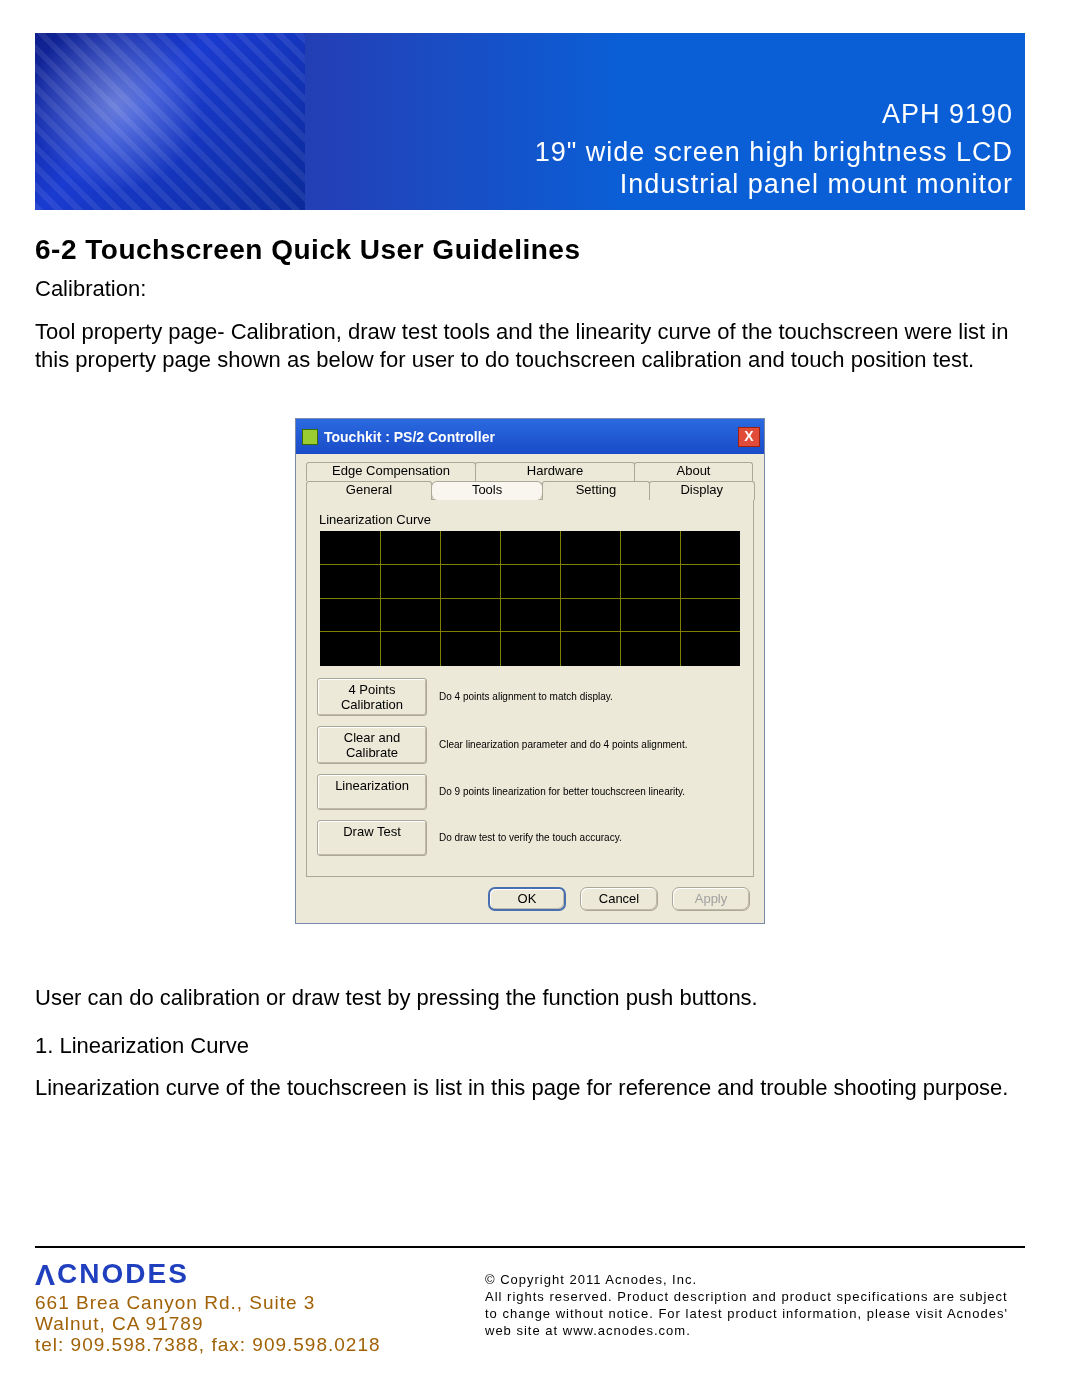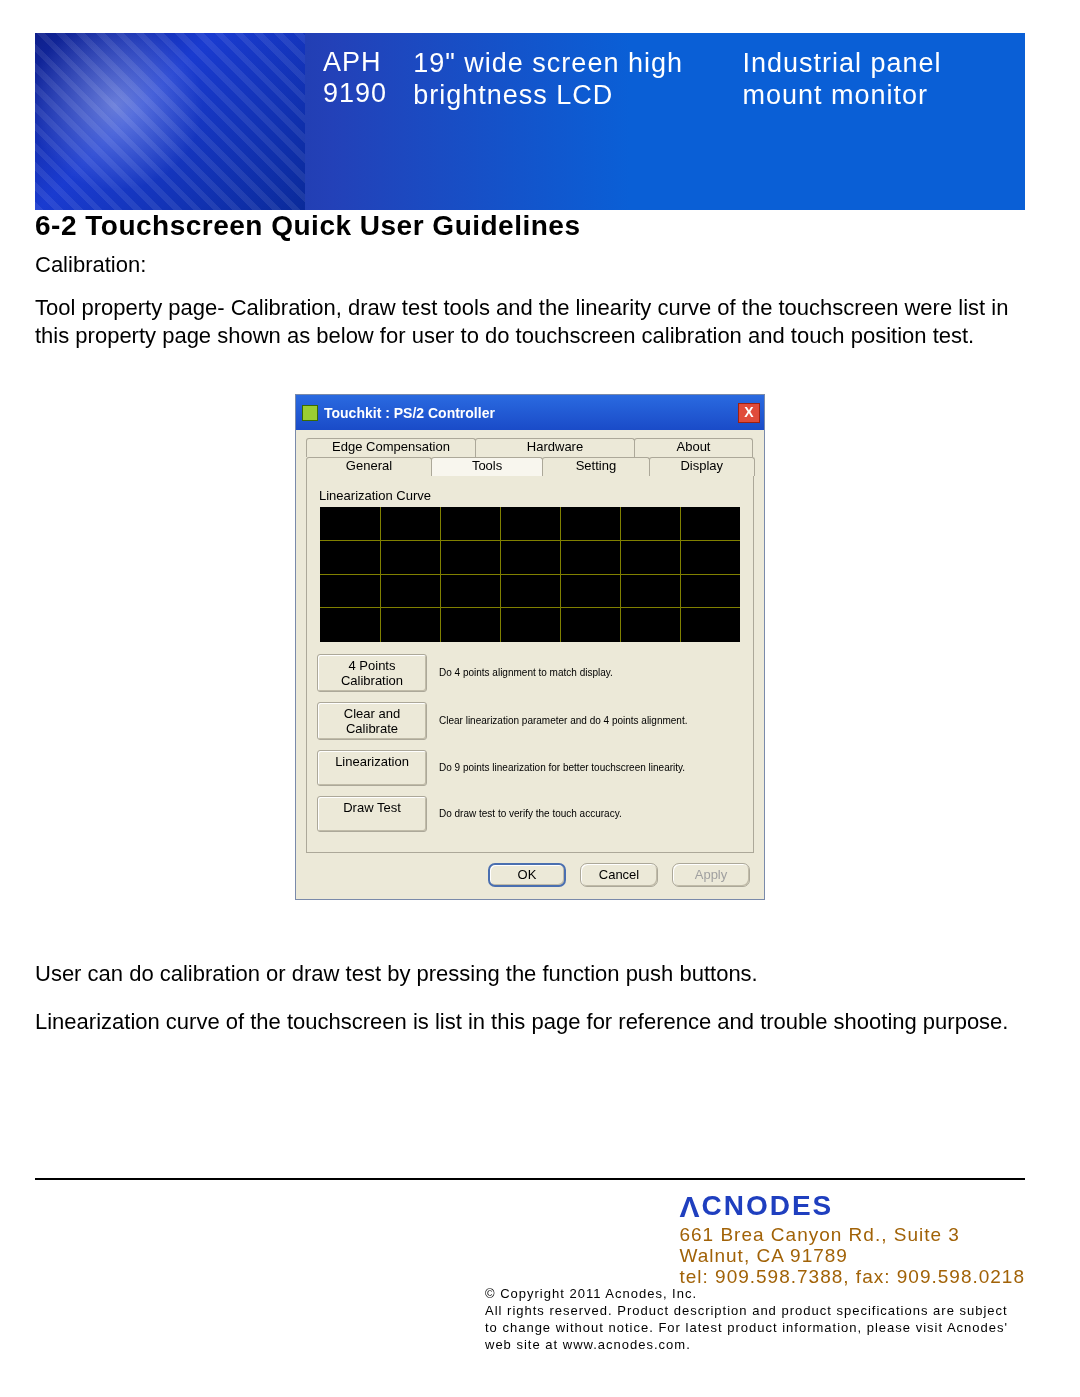--- a/index.html
+++ b/index.html
@@ -25,40 +25,41 @@
     width: 270px;
     height: 100%;
     background:
       radial-gradient(circle at 30% 40%, rgba(255,255,255,0.35), rgba(255,255,255,0) 40%),
       repeating-linear-gradient(45deg, rgba(255,255,255,0.08) 0 6px, rgba(0,0,0,0) 6px 14px),
       linear-gradient(135deg, #0e1f8b 0%, #1a3bd0 40%, #0a2a9a 100%);
   }
   .banner-text {
     flex: 1;
     display: flex;
-    flex-direction: row;
+    flex-direction: column;
     justify-content: flex-end;
     padding: 14px 12px 10px 18px;
+    align-items: flex-end;
   }
   .banner-text .model {
     font-size: 27px;
     letter-spacing: 1px;
     margin-bottom: 6px;
   }
   .banner-text .line1,
   .banner-text .line2 {
     font-size: 27px;
     letter-spacing: 1px;
     line-height: 32px;
   }
   
   .content {
     position: absolute;
     left: 35px;
-    top: 210px;
+    top: 234px;
     width: 990px;
     font-family: Arial, Helvetica, sans-serif;
     color: #000;
   }
   .section-title {
     font-size: 28px;
     font-weight: bold;
     margin-bottom: 10px;
     letter-spacing: 0.5px;
   }
@@ -123,21 +124,21 @@
     border-bottom: none;
     background: #ece9d8;
     text-align: center;
     border-radius: 3px 3px 0 0;
     margin-right: -1px;
   }
   .tabrow.row1 .tab:nth-child(1){ width: 170px; }
   .tabrow.row1 .tab:nth-child(2){ width: 160px; }
   .tabrow.row1 .tab:nth-child(3){ width: 119px; }
   .tabrow.row2 .tab:nth-child(1){ width: 129px; }
-  .tabrow.row2 .tab:nth-child(2){ width: 115px; background:#f8f6ee;}
+  .tabrow.row2 .tab:nth-child(2){ width: 115px; background:#f8f6ee;border-radius:6px;}
   .tabrow.row2 .tab:nth-child(3){ width: 110px; }
   .tabrow.row2 .tab:nth-child(4){ width: 109px; }
   .tab-body {
     border: 1px solid #aca899;
     background: #ece9d8;
     padding: 8px 10px 10px 10px;
     margin-top: -1px;
   }
   .group-label {
     font-size: 13px;
@@ -208,22 +209,21 @@
     width: 990px;
   }
   .footer-rule {
     border: none;
     border-top: 2px solid #000;
     margin-bottom: 8px;
   }
   .footer-flex {
     display: flex;
     justify-content: space-between;
-    align-items: flex-end;
-    flex-direction: column;
+    align-items: center;
   }
   .footer-left { }
   .brand {
     font-size: 28px;
     font-weight: bold;
     letter-spacing: 2px;
     color: #1f3fbf;
     font-family: Arial, sans-serif;
   }
   .brand .caret {
@@ -316,20 +316,21 @@
       </div>
     </div>
     <div class="dialog-buttons">
       <div class="dlg-btn default">OK</div>
       <div class="dlg-btn">Cancel</div>
       <div class="dlg-btn disabled">Apply</div>
     </div>
   </div>
 
   <div class="para">User can do calibration or draw test by pressing the function push buttons.</div>
+  <div class="para" style="margin-bottom:14px;">1. Linearization Curve</div>
   <div class="para">Linearization curve of the touchscreen is list in this page for reference and trouble shooting purpose.</div>
 </div>
 
 <div class="footer">
   <hr class="footer-rule">
   <div class="footer-flex">
     <div class="footer-left">
       <div class="brand"><span class="caret">Λ</span><span>CNODES</span></div>
       <div class="addr">661 Brea Canyon Rd., Suite 3</div>
       <div class="addr">Walnut, CA 91789</div>

